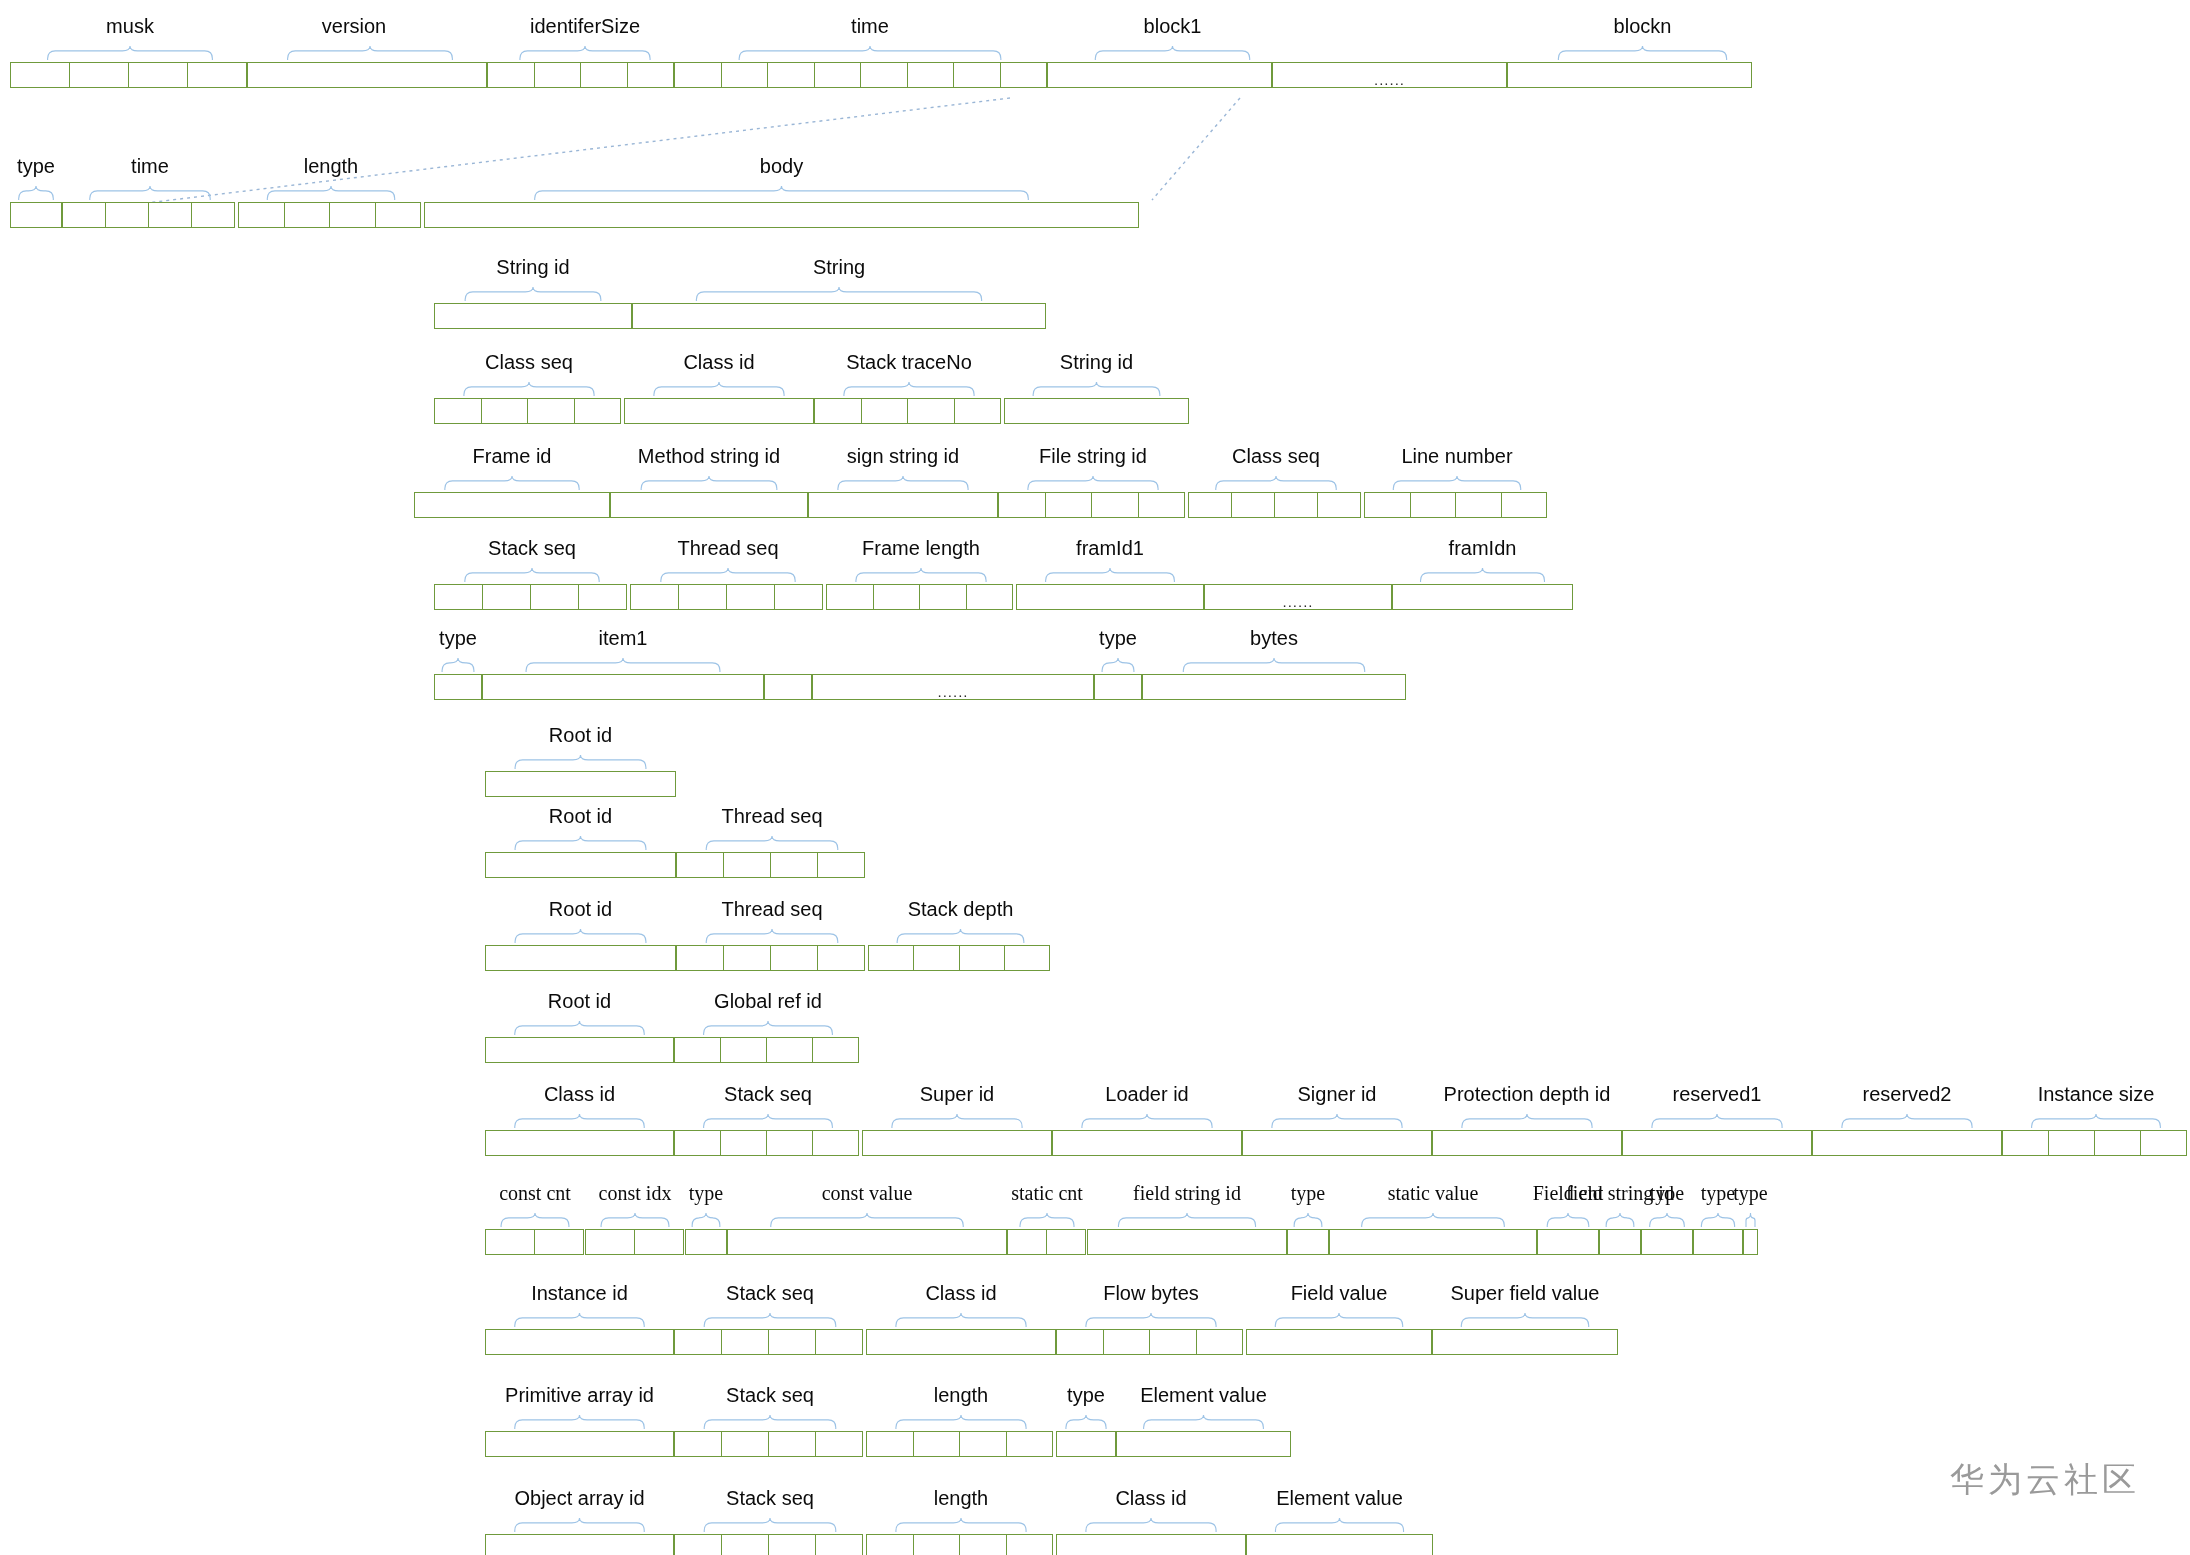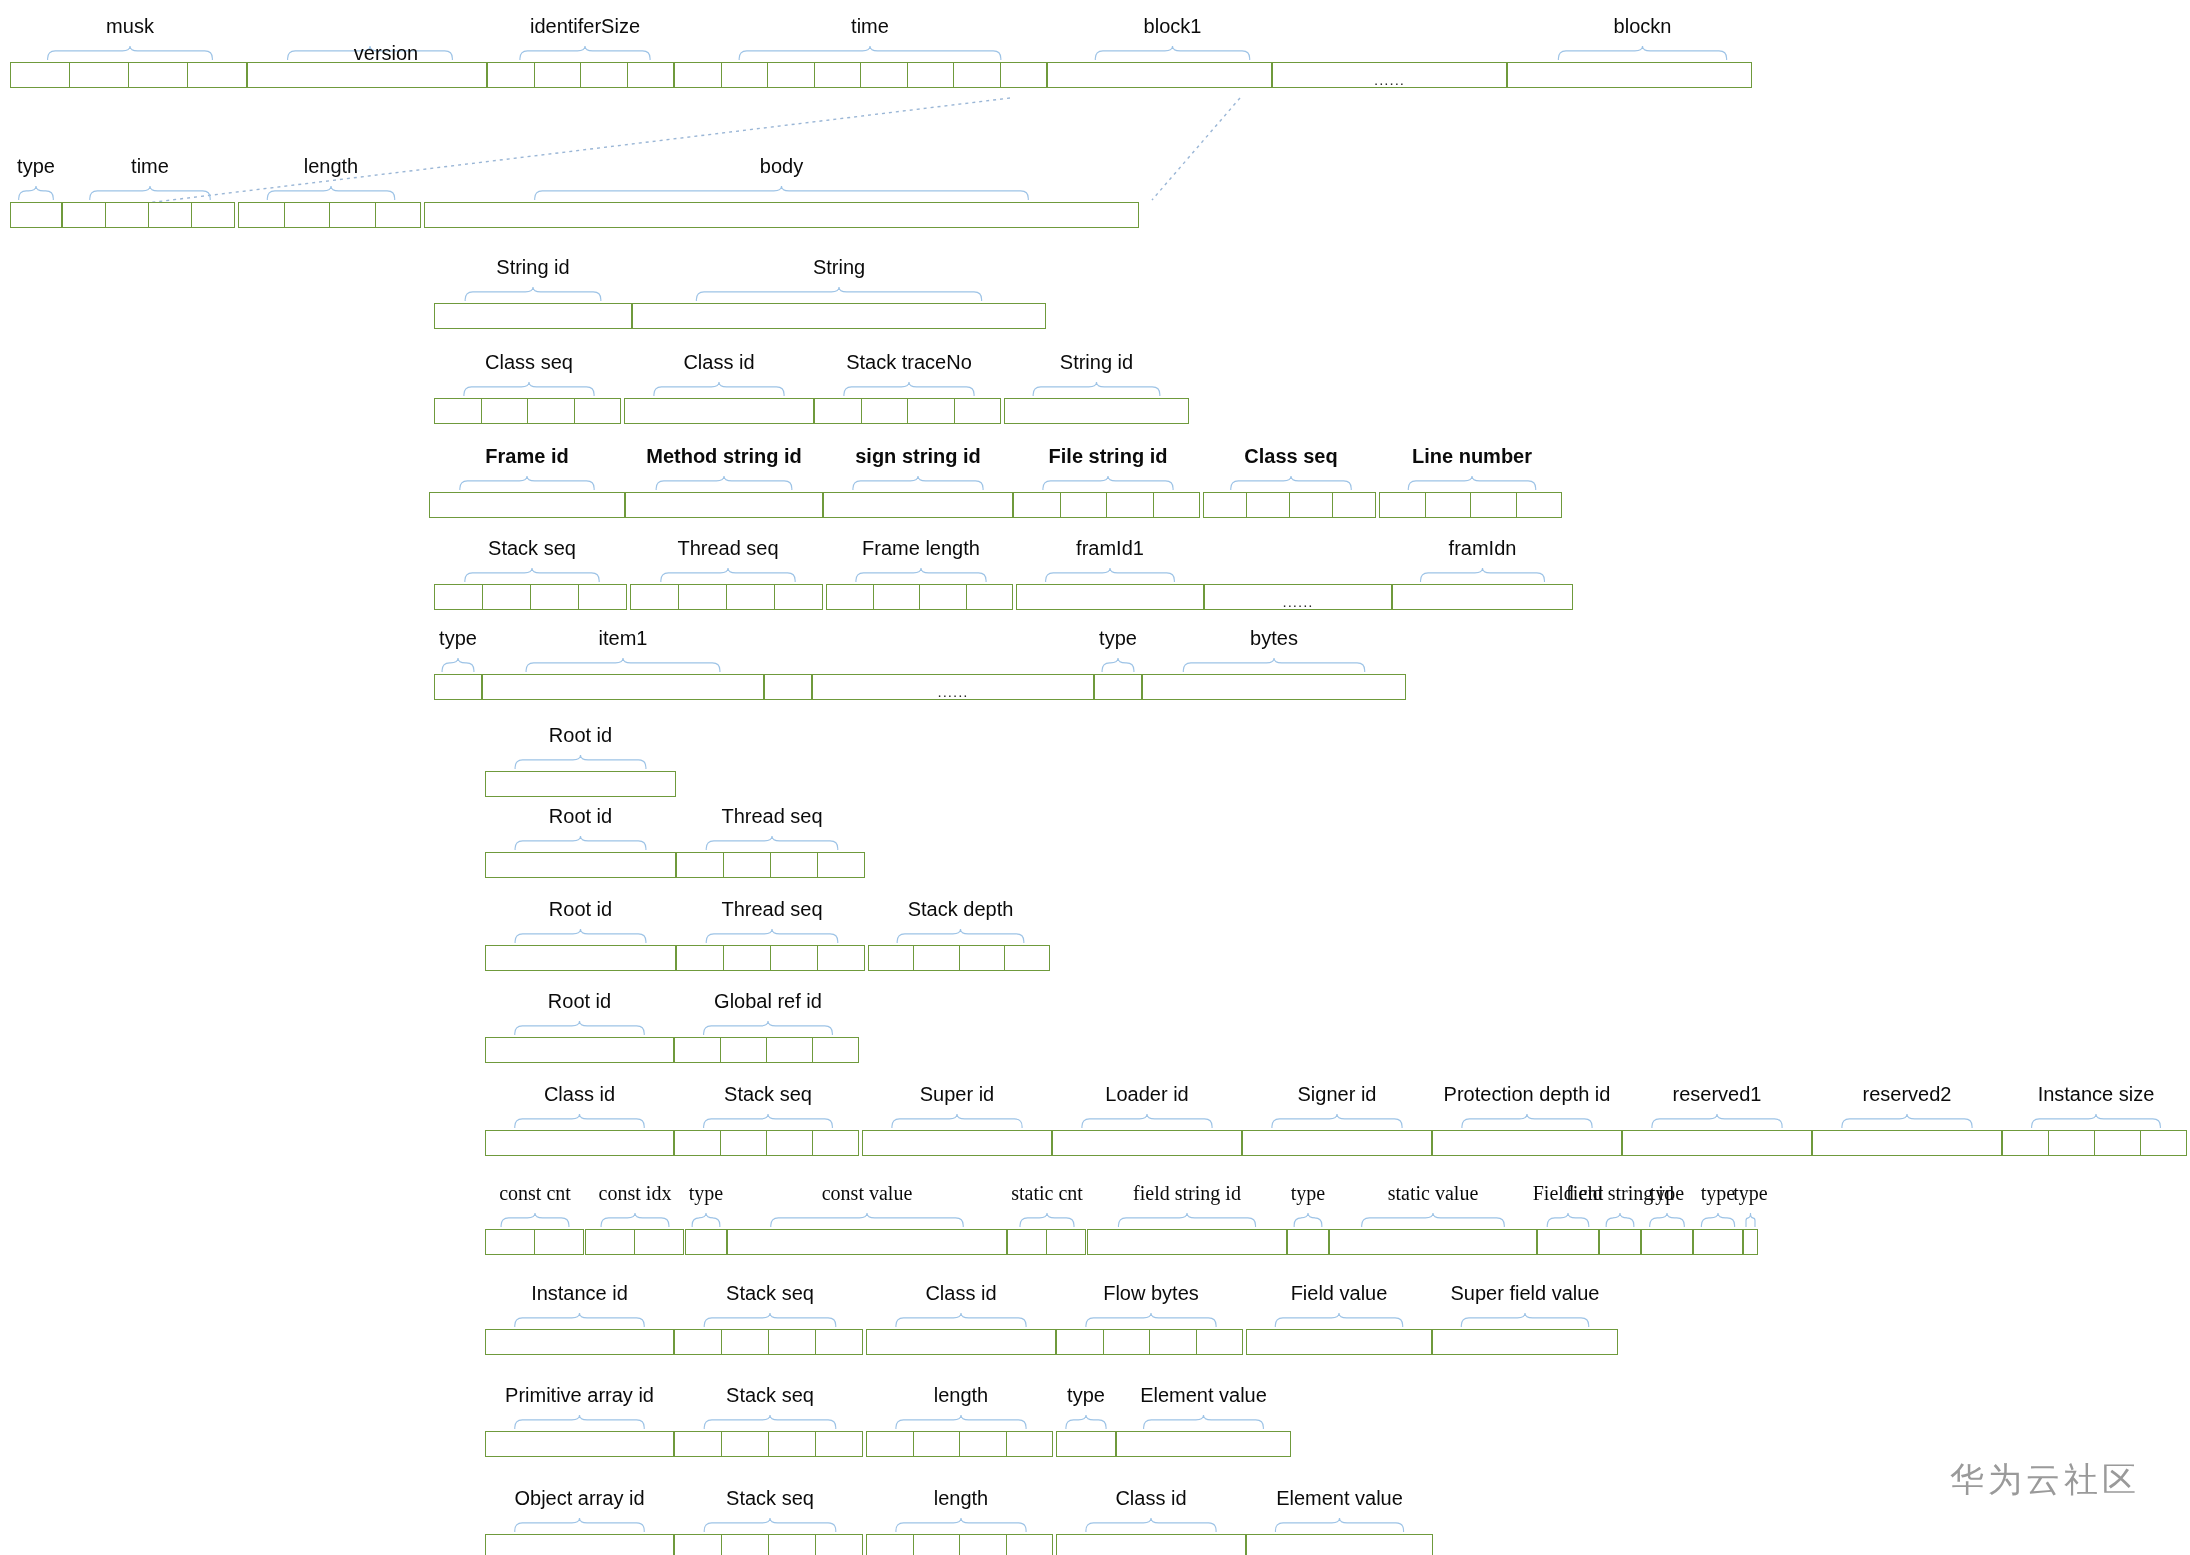--- a/index.html
+++ b/index.html
@@ -59,21 +59,21 @@
   <div id="rows-host">
       <div class="row" style="left: 10px; top: 16px; width: 1707px;">
         <div style="position: relative; height: 46px; width: 1707px;">
           <div class="brace" style="left: 0px; top: 28px; width: 240px;"><svg width="240" height="18" viewBox="0 -8 240 26" style="overflow:visible">
               <path d="M 1,15 L 1,13 Q 1,2 12,2 L 109,2 Q 120,2 120,-5 Q 120,2 131,2 L 228,2 Q 239,2 239,13 L 239,15" fill="none" stroke="#9dc3e6" stroke-width="1.6"></path>
             </svg></div>
           <div class="lbl" style="left: 120px; top: 0px;">musk</div>
           <div class="brace" style="left: 240px; top: 28px; width: 240px;"><svg width="240" height="18" viewBox="0 -8 240 26" style="overflow:visible">
               <path d="M 1,15 L 1,13 Q 1,2 12,2 L 109,2 Q 120,2 120,-5 Q 120,2 131,2 L 228,2 Q 239,2 239,13 L 239,15" fill="none" stroke="#9dc3e6" stroke-width="1.6"></path>
             </svg></div>
-          <div class="lbl" style="left: 376px; top: 0px; margin-top: 27px;">version</div>
+          <div class="lbl" style="left: 344px; top: 0px;">version</div>
           <div class="brace" style="left: 480px; top: 28px; width: 190px;"><svg width="190" height="18" viewBox="0 -8 190 26" style="overflow:visible">
               <path d="M 1,15 L 1,13 Q 1,2 12,2 L 84,2 Q 95,2 95,-5 Q 95,2 106,2 L 178,2 Q 189,2 189,13 L 189,15" fill="none" stroke="#9dc3e6" stroke-width="1.6"></path>
             </svg></div>
           <div class="lbl" style="left: 575px; top: 0px;">identiferSize</div>
           <div class="brace" style="left: 670px; top: 28px; width: 380px;"><svg width="380" height="18" viewBox="0 -8 380 26" style="overflow:visible">
               <path d="M 1,15 L 1,13 Q 1,2 12,2 L 179,2 Q 190,2 190,-5 Q 190,2 201,2 L 368,2 Q 379,2 379,13 L 379,15" fill="none" stroke="#9dc3e6" stroke-width="1.6"></path>
             </svg></div>
           <div class="lbl" style="left: 860px; top: 0px;">time</div>
           <div class="brace" style="left: 1050px; top: 28px; width: 225px;"><svg width="225" height="18" viewBox="0 -8 225 26" style="overflow:visible">
               <path d="M 1,15 L 1,13 Q 1,2 12,2 L 101.5,2 Q 112.5,2 112.5,-5 Q 112.5,2 123.5,2 L 213,2 Q 224,2 224,13 L 224,15" fill="none" stroke="#9dc3e6" stroke-width="1.6"></path>
@@ -214,21 +214,21 @@
             <div class="cell" style="width: 47.5px;"></div>
             <div class="cell" style="width: 47.5px; margin-left: -1px;"></div>
             <div class="cell" style="width: 47.5px; margin-left: -1px;"></div>
             <div class="cell" style="width: 47.5px; margin-left: -1px;"></div>
           </div>
           <div class="seg" style="width: 185px;">
             <div class="cell" style="width: 185px;"></div>
           </div>
         </div>
       </div>
-      <div class="row" style="left: 429px; top: 446px; width: 1136px; font-weight: bold;">
+      <div class="row" style="left: 414px; top: 446px; width: 1136px;">
         <div style="position: relative; height: 46px; width: 1136px;">
           <div class="brace" style="left: 0px; top: 28px; width: 196px;"><svg width="196" height="18" viewBox="0 -8 196 26" style="overflow:visible">
               <path d="M 1,15 L 1,13 Q 1,2 12,2 L 87,2 Q 98,2 98,-5 Q 98,2 109,2 L 184,2 Q 195,2 195,13 L 195,15" fill="none" stroke="#9dc3e6" stroke-width="1.6"></path>
             </svg></div>
           <div class="lbl" style="left: 98px; top: 0px;">Frame id</div>
           <div class="brace" style="left: 196px; top: 28px; width: 198px;"><svg width="198" height="18" viewBox="0 -8 198 26" style="overflow:visible">
               <path d="M 1,15 L 1,13 Q 1,2 12,2 L 88,2 Q 99,2 99,-5 Q 99,2 110,2 L 186,2 Q 197,2 197,13 L 197,15" fill="none" stroke="#9dc3e6" stroke-width="1.6"></path>
             </svg></div>
           <div class="lbl" style="left: 295px; top: 0px;">Method string id</div>
           <div class="brace" style="left: 394px; top: 28px; width: 190px;"><svg width="190" height="18" viewBox="0 -8 190 26" style="overflow:visible">

